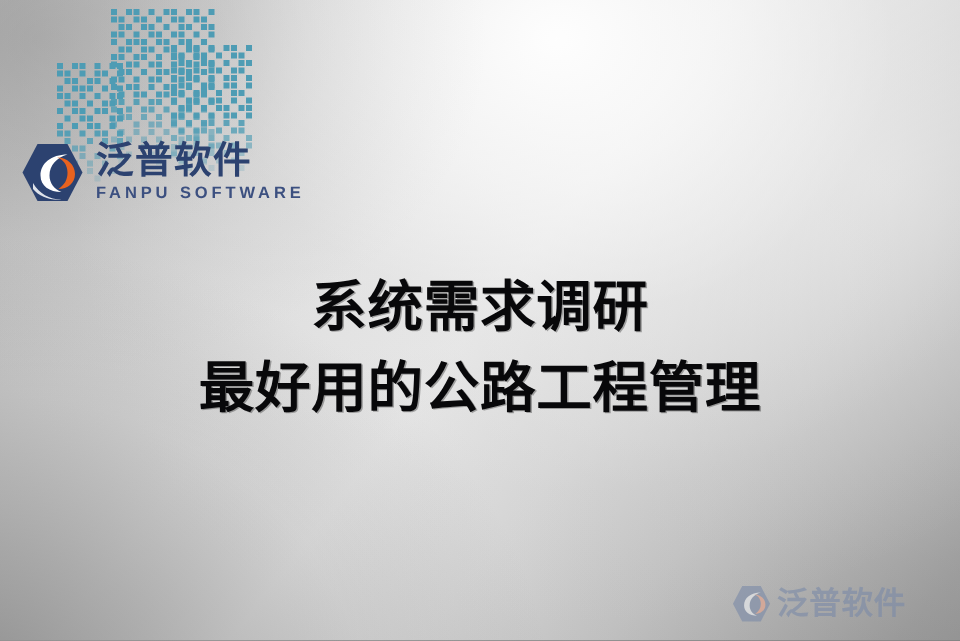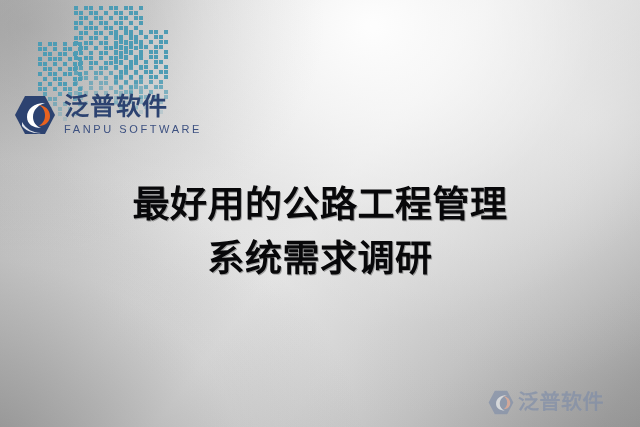--- a/index.html
+++ b/index.html
@@ -82,21 +82,21 @@
   .brand-cn {
     font-size: 25px;
     font-weight: 700;
     color: #2c4270;
     letter-spacing: 1px;
     font-family: "DejaVu Sans", "Liberation Sans", sans-serif;
   }
   .brand-en {
     margin-top: 5px;
     font-size: 11px;
-    font-weight: 400;
+    font-weight: 700;
     color: #3c5080;
     letter-spacing: 2.6px;
     font-family: "Liberation Sans", sans-serif;
   }
 
   
   #headline {
     position: absolute;
     left: 0;
     right: 0;
@@ -506,22 +506,22 @@
         <path d="M8,27 C12,34 19,38 27,38 C20,39 12,36 8,31 Z" fill="#ffffff" opacity="0.85"></path>
       </svg>
     </span>
     <span class="brand-words">
       <span class="brand-cn">泛普软件</span>
       <span class="brand-en">FANPU SOFTWARE</span>
     </span>
   </div>
 
   <div id="headline">
+    <span class="ln">系统需求调研</span>
     <span class="ln">最好用的公路工程管理</span>
-    <span class="ln">系统需求调研</span>
   </div>
 
   <div id="watermark">
     <div class="wm-row">
       <span>
         <svg class="wm-mark" viewBox="0 0 42 40" xmlns="http://www.w3.org/2000/svg">
           <polygon points="11,1 31,1 41,20 31,39 11,39 1,20" fill="#7c8ba8"></polygon>
           <path d="M31,8 C20,8 13,14 13,22 C13,29 19,33 27,33 C22,31 19,27 19,22 C19,15 24,10 31,8 Z" fill="#eceff3"></path>
           <path d="M24,10 C31,10 36,15 36,21 C36,27 31,31 25,31 C29,28 31,25 31,20 C31,15 28,11 24,10 Z" fill="#e7a48c"></path>
         </svg>

